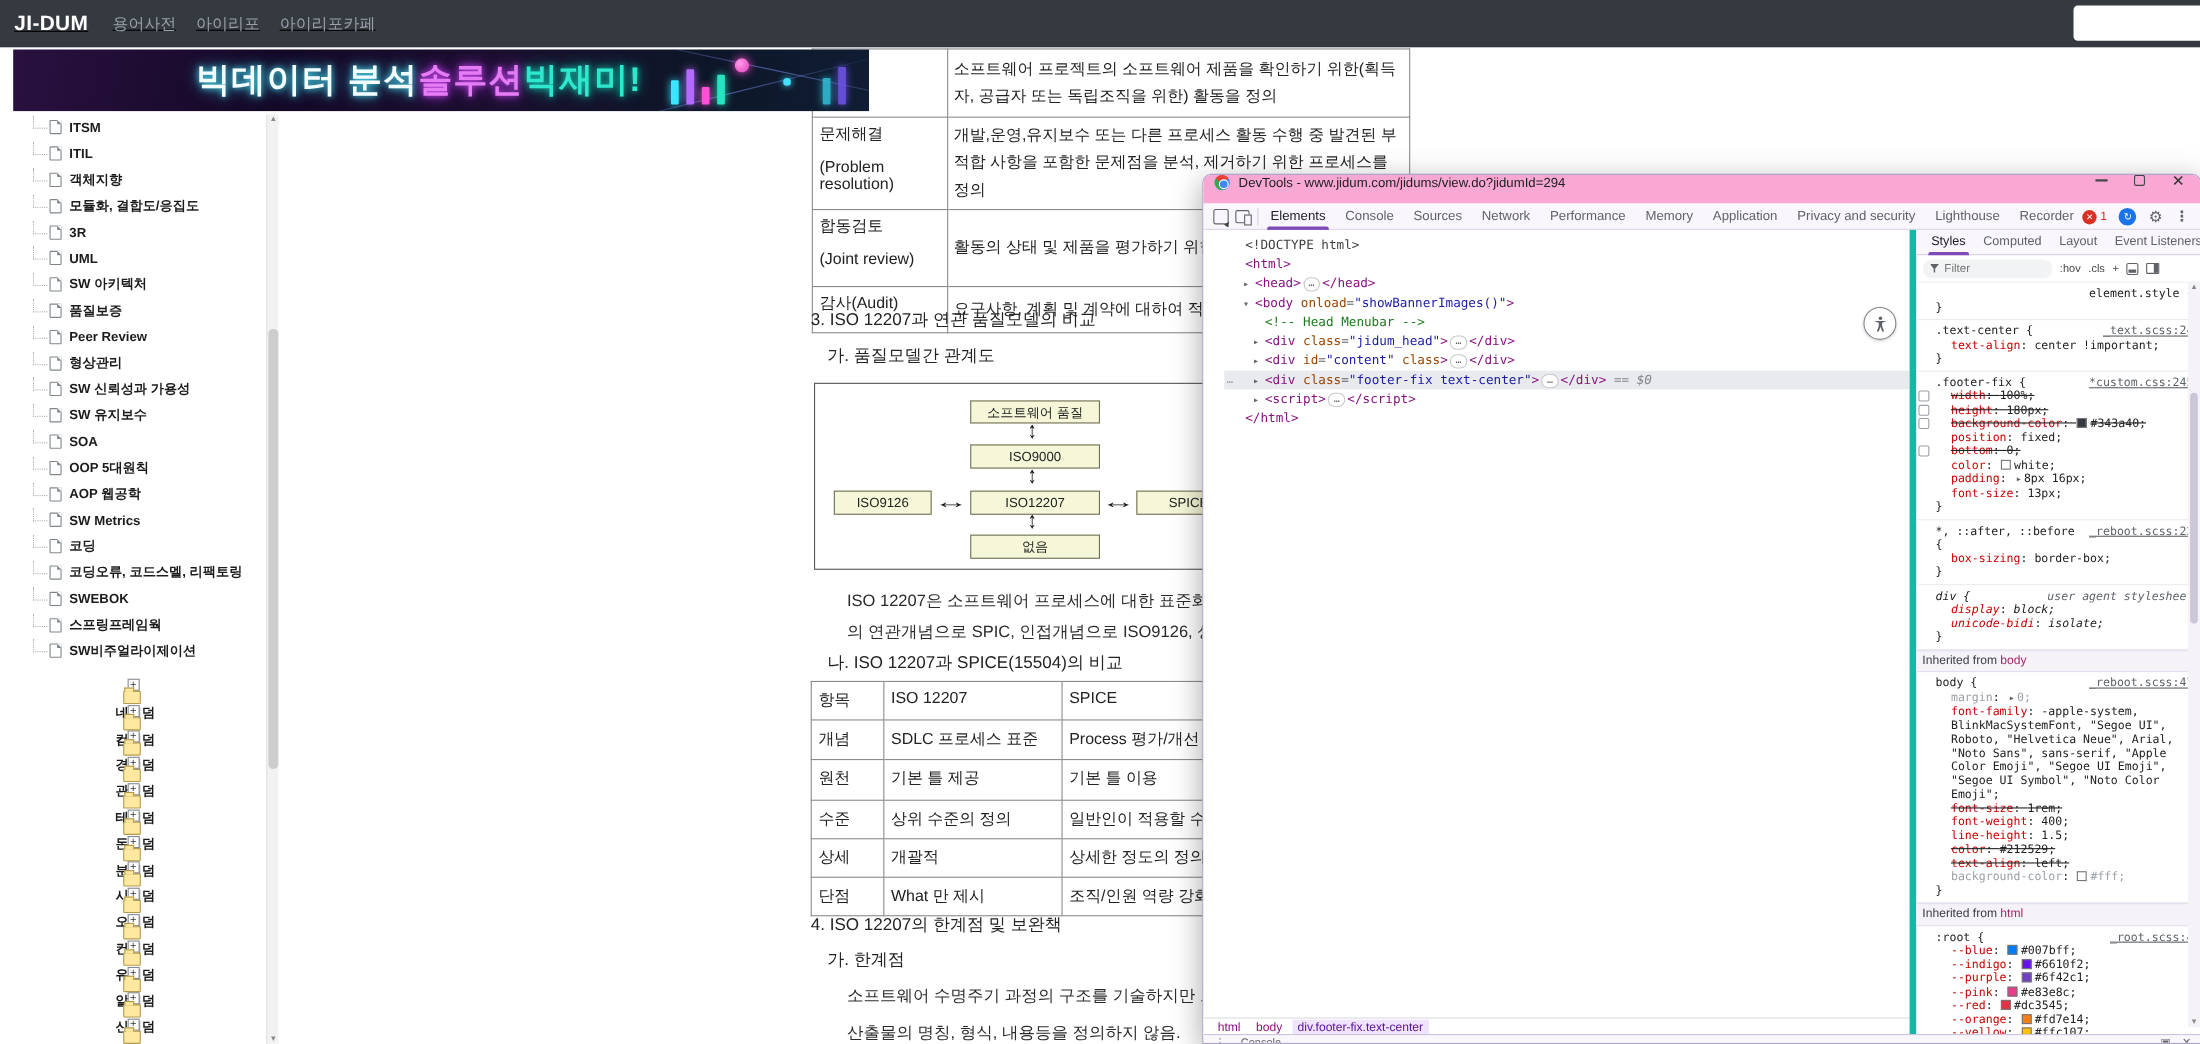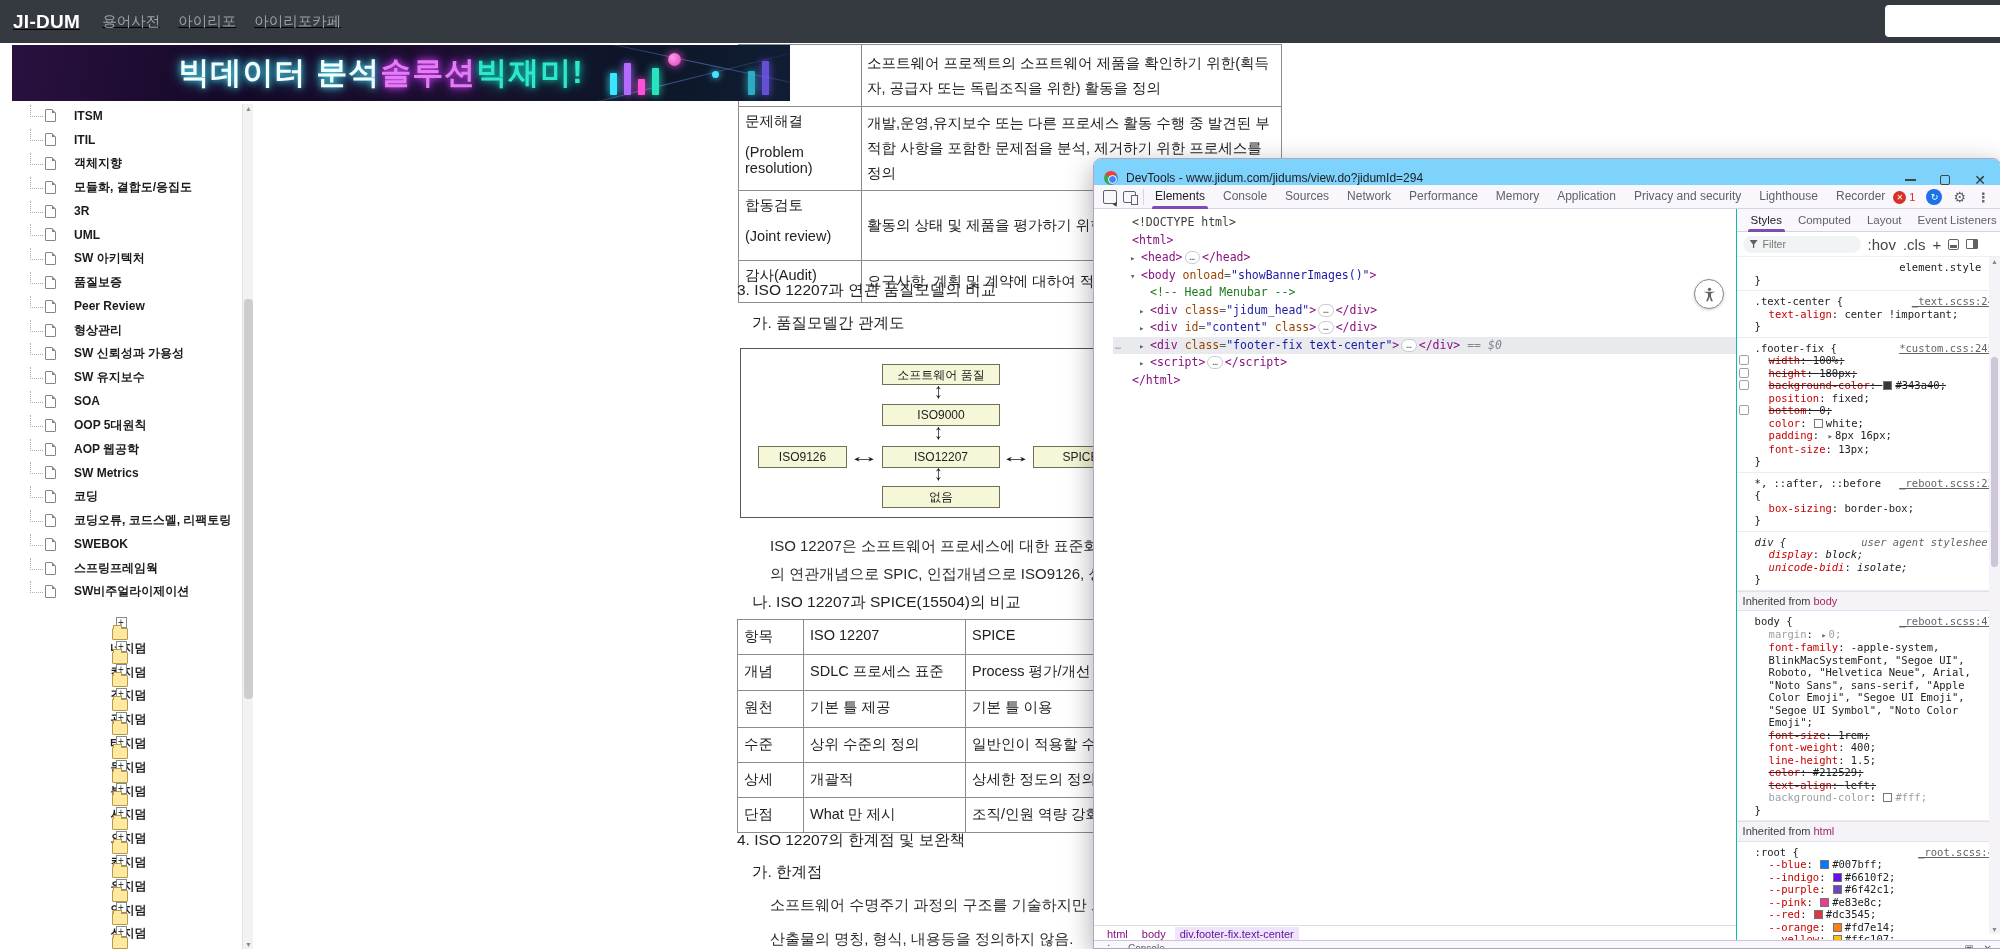--- a/index.html
+++ b/index.html
@@ -36,21 +36,21 @@
   .bgrid1 { left:500px; top:40px; transform:rotate(-14deg); }
   .bgrid2 { left:540px; top:18px; transform:rotate(12deg); }
 
   
   .sidebar { position:absolute; left:0; top:104px; width:242px; height:845px; background:#fff; z-index:2; overflow:hidden; }
   .leaf,.fold { display:flex; align-items:center; height:23.8px; white-space:nowrap; cursor:pointer; }
   .leaf { padding-left:30px; }
   .conn { width:13px; height:12px; border-left:1px dotted #b0b0b0; border-bottom:1px dotted #b0b0b0; margin-bottom:9px; margin-right:2px; flex:0 0 auto; }
   .doc-ic { width:11px; height:13px; background:#fff; border:1px solid #7f878c; border-radius:1px; margin-right:7px; flex:0 0 auto; position:relative; }
   .doc-ic::before { content:""; position:absolute; right:-1px; top:-1px; width:0; height:0; border-left:4px solid #7f878c; border-top:4px solid #fff; }
-  .leaf-lab,.fold-lab { font-size:12px; font-weight:bold; color:#1b1b1b;margin-left:11px; }
+  .leaf-lab,.fold-lab { font-size:12px; font-weight:bold; color:#1b1b1b; }
   .folders { margin-top:13px; }
   .fold { padding-left:4px;flex-direction:column; }
   .plus { width:11px; height:11px; border:1px solid #848b90; background:#fff; color:#333; font-size:10px; line-height:9px; text-align:center; margin-right:4px; flex:0 0 auto; }
   .plus::before { content:"+"; }
   .fold-ic { width:16px; height:12px; background:#ffe9a0; border:1px solid #b49a4e; border-radius:1px; margin-right:6px; flex:0 0 auto; position:relative; }
   .fold-ic::before { content:""; position:absolute; left:0; top:-4px; width:7px; height:3px; background:#ffe9a0; border:1px solid #b49a4e; border-bottom:none; }
   .fold-lab.sel { background:#3166c5; color:#fff; display:inline-block; width:162px; padding:3px 5px; }
   .side-scroll { position:absolute; left:242px; top:104px; width:11px; height:845px; background:#f2f2f2; border-left:1px solid #e2e2e2; z-index:2; }
   .side-thumb { position:absolute; left:1px; top:195px; width:9px; height:400px; background:#cdcdcd; border-radius:4px; }
   .side-arr { position:absolute; left:0; width:11px; font-size:7px; color:#8a8a8a; text-align:center; }
@@ -72,21 +72,21 @@
   .diagram { position:absolute; left:740px; top:348px; width:358px; height:170px; border:1px solid #555; }
   .dbox { position:absolute; background:#f6f6d8; border:1px solid #6f6f57; font-size:12px; color:#222; text-align:center; line-height:20px; white-space:nowrap; overflow:hidden; }
   .ar { position:absolute; color:#111; font-weight:bold; }
   .arv { font-size:17px; transform:scaleY(1.25); }
   .arh { font-size:17px; transform:scaleX(1.9); }
 
   
   .devtools { position:absolute; left:1093px; top:158px; width:908px; height:791px; z-index:10; background:#fff;
               border:1px solid #b1a3c9; border-radius:8px 8px 0 0; box-shadow:0 8px 28px rgba(0,0,0,.35); overflow:hidden;
               font-family:"Liberation Sans","DejaVu Sans",sans-serif; }
-  .dt-title { height:26px; background:#7dd3fc; display:flex; align-items:flex-end; padding:0 10px; }
+  .dt-title { height:26px; background:#f9a8d4; display:flex; align-items:flex-start; padding:0 10px; }
   .chrome-logo { width:14px; height:14px; border-radius:50%; margin-right:8px; position:relative; flex:0 0 auto;
                  background:conic-gradient(from -60deg,#ea4335 0 120deg,#4285f4 0 240deg,#34a853 0 360deg); }
   .chrome-logo::after { content:""; position:absolute; left:3.5px; top:3.5px; width:7px; height:7px; border-radius:50%; background:#4285f4; border:1.5px solid #fff; }
   .dt-title-text { font-size:12px; color:#202124; flex:1; white-space:nowrap; overflow:hidden; }
   .win-btns { display:flex; gap:24px; margin-right:4px; align-items:center; }
   .wmin,.wmax,.wclose { color:#333; cursor:pointer; }
   .wmin { width:11px; height:1.5px; background:#444; }
   .wmax { width:10px; height:10px; border:1.2px solid #444; border-radius:2px; }
   .wclose { font-size:14px; line-height:10px; }
 
@@ -117,30 +117,30 @@
   .tk-p { color:#5f6368; } .tk-c { color:#1e7a1e; } .tk-d { color:#404040; }
   .tk-g { color:#80868b; font-style:italic; }
   .ell { display:inline-block; margin:0 2px; padding:0 4px; border:1px solid #c5c9cd; border-radius:7px; color:#5f6368; font-size:9px; line-height:11px; vertical-align:1px; background:#fff; }
   .gdots { position:absolute; left:2px; top:0; color:#9aa0a6; font-size:10px; letter-spacing:-1px; }
   .a11y-btn { position:absolute; left:600px; top:70px; width:30px; height:30px; border-radius:50%; border:1px solid #80868b; background:rgba(255,255,255,.92); display:flex; align-items:center; justify-content:center; box-shadow:0 1px 3px rgba(0,0,0,.2); }
 
   .crumbbar { position:absolute; left:0; bottom:0; width:643px; height:17px; background:#fff; border-top:1px solid #dadce0; display:flex; align-items:center; padding-left:8px; gap:4px; font-size:11px; }
   .crumb { color:#881280; padding:1px 5px; white-space:nowrap; cursor:pointer; }
   .crumb.on { background:#f0e3fc; color:#5b1296; }
 
-  .st-pane { width:265px; border-left:1px solid #14b8a6; background:#fff; position:relative; overflow:hidden; }
+  .st-pane { width:265px; border-left:6px solid #14b8a6; background:#fff; position:relative; overflow:hidden; }
   .st-tabs { height:23px; background:#f9f6fc; border-bottom:1px solid #d9d2e4; display:flex; align-items:center; padding-left:6px; }
   .stab { font-size:11.5px; color:#5f6368; padding:0 8px; height:23px; line-height:22px; position:relative; white-space:nowrap; cursor:pointer; }
   .stab.on { color:#202124; }
   .stab.on::after { content:""; position:absolute; left:5px; right:5px; bottom:0; height:3px; border-radius:2px 2px 0 0; background:#7d4bb5; }
   .st-filter { height:25px; display:flex; align-items:center; padding:0 6px; gap:7px; border-bottom:1px solid #eee; }
   .filter-pill { flex:0 0 118px; height:17px; background:#f1f3f4; border:none; border-radius:9px; display:flex; align-items:center; padding:0 7px; gap:5px; }
   .funnel { width:8px; height:8px; background:#5f6368; clip-path:polygon(0 0,100% 0,58% 55%,58% 100%,42% 100%,42% 55%); flex:0 0 auto; }
   .filter-in { border:none; background:transparent; font-size:10.5px; color:#5f6368; width:80px; outline:none; }
-  .st-tool { font-size:15px; color:#444; cursor:pointer; white-space:nowrap; }
+  .st-tool { font-size:10px; color:#444; cursor:pointer; white-space:nowrap; }
   .brush-ic { width:11px; height:11px; border:1px solid #5f6368; border-radius:2px; position:relative; }
   .brush-ic::after { content:""; position:absolute; left:1px; bottom:1px; width:7px; height:3px; background:#5f6368; }
   .panel-ic { width:12px; height:10px; border:1px solid #5f6368; border-radius:1px; position:relative; }
   .panel-ic::after { content:""; position:absolute; right:0; top:0; width:4px; height:8px; background:#5f6368; }
 
   .rules { height:685px; overflow:hidden; font-family:"DejaVu Sans Mono",monospace; font-size:10.5px; line-height:12.5px; color:#202124; }
   .rule { border-bottom:1px solid #ececec; padding:4px 6px 4px 18px; position:relative; }
   .rh { display:flex;justify-content:flex-end; }
   .sel-txt { color:#202124; }
   .src { margin-left:auto; color:#5f6368; text-decoration:underline; white-space:nowrap; padding-left:6px; }

